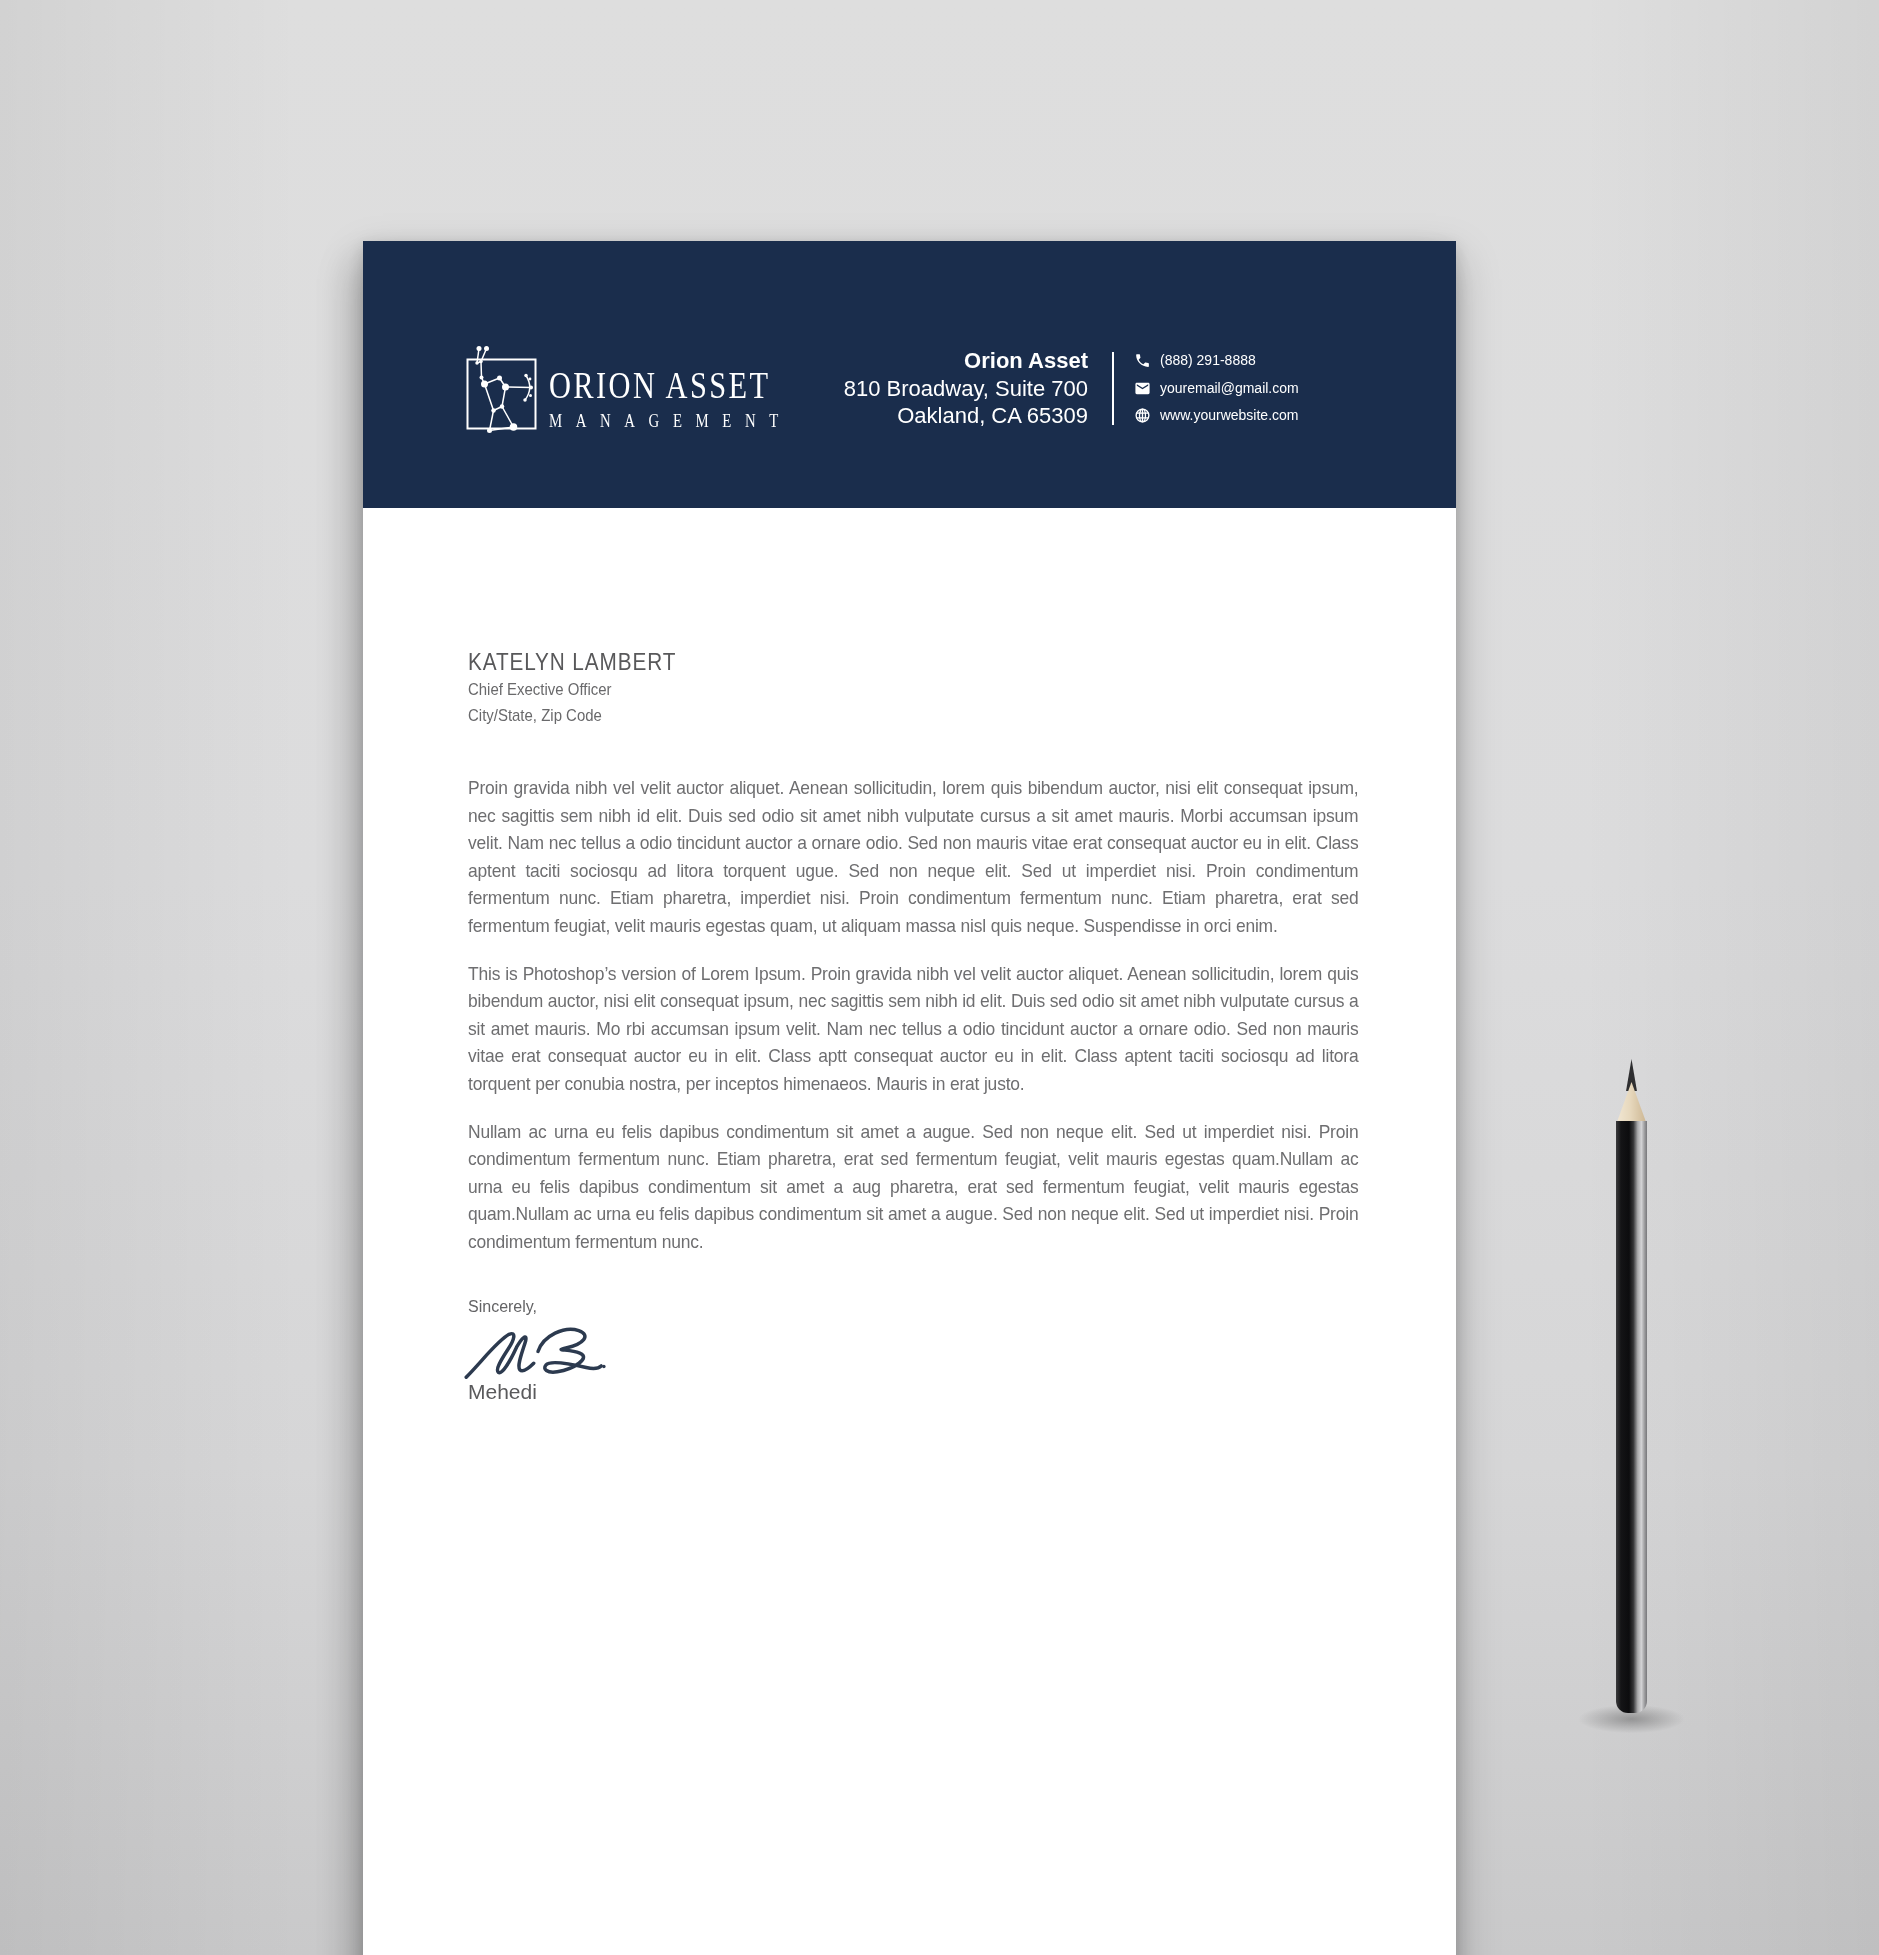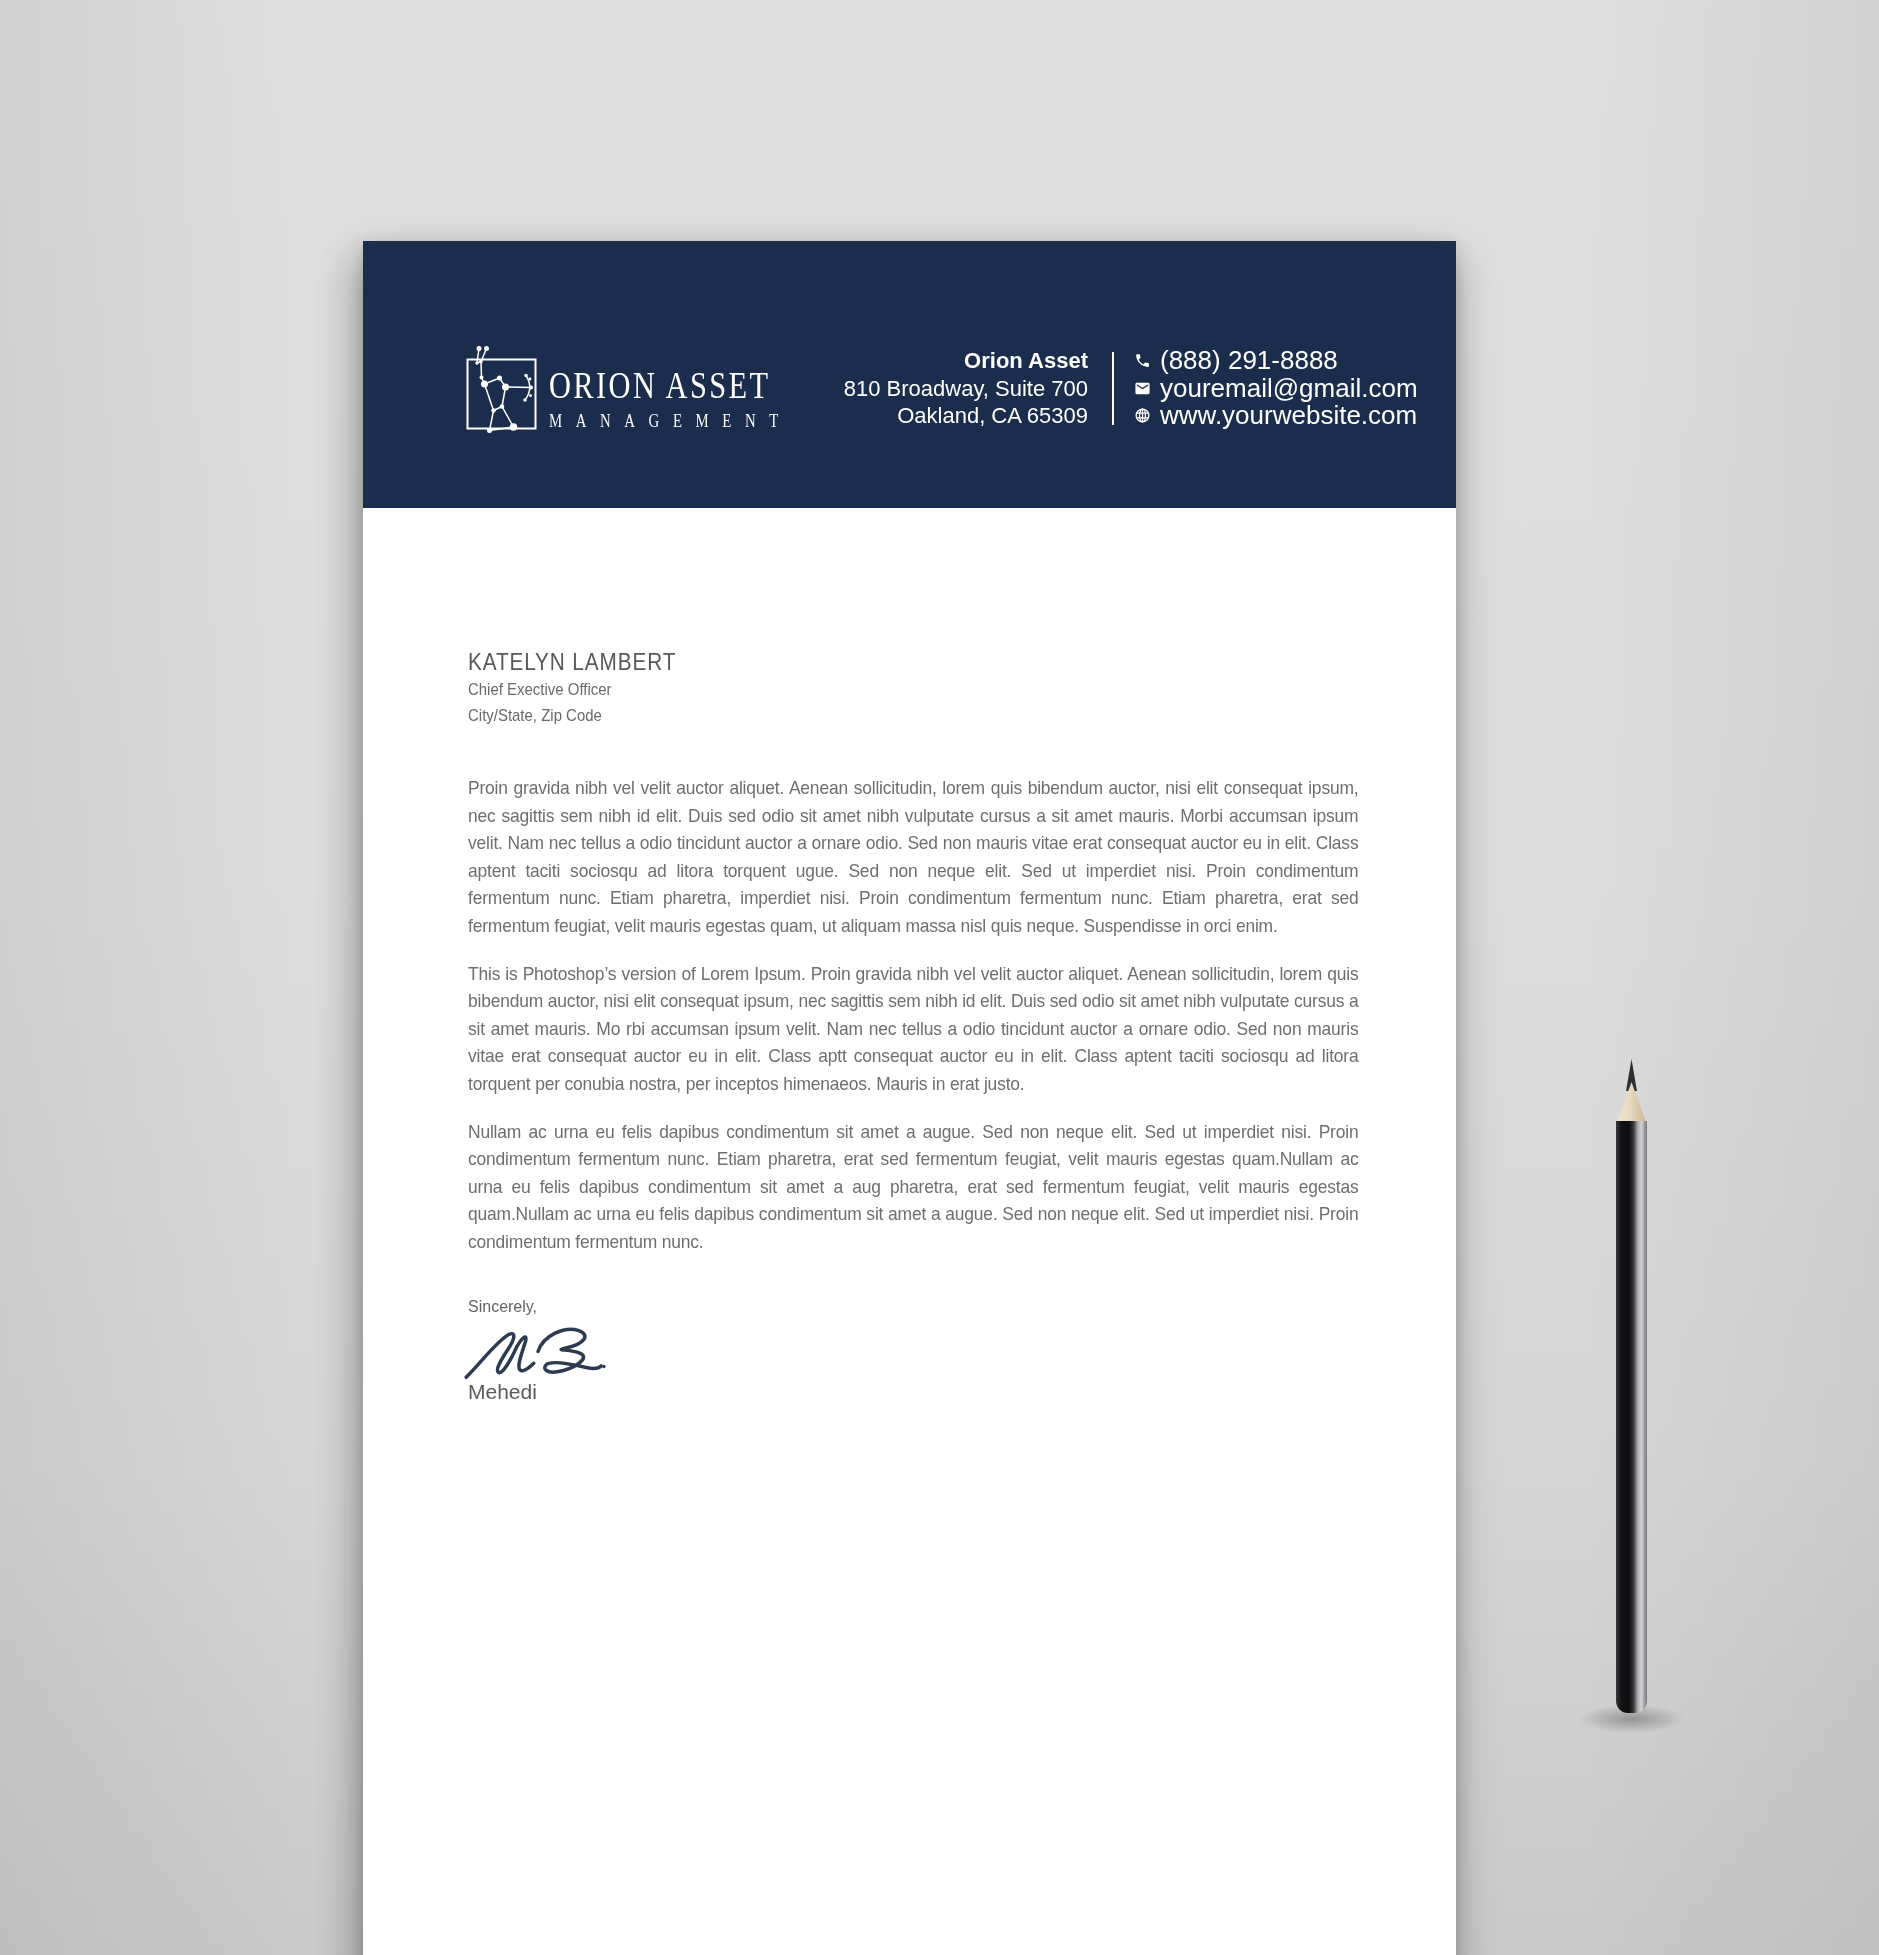--- a/index.html
+++ b/index.html
@@ -34,21 +34,21 @@
   .logo-subtitle{
     font-family:"Liberation Serif", serif;color:#ffffff;
     font-size:18.5px;line-height:23px;letter-spacing:17px;white-space:nowrap;margin-top:5px;font-weight:400;
   }
   .addr{
     position:absolute;right:368px;top:106px;text-align:right;color:#ffffff;
     font-size:22px;line-height:27.6px;font-weight:400;white-space:nowrap;
   }
   .addr .co{font-weight:bold;}
   .vline{position:absolute;left:749px;top:111px;width:2px;height:73px;background:#ffffff;}
-  .contact{position:absolute;left:771px;top:106px;color:#ffffff;font-size:26px;line-height:27.6px;}
+  .contact{position:absolute;left:771px;top:106px;color:#ffffff;font-size:14px;line-height:27.6px;}
   .c-row{display:flex;align-items:center;height:27.6px;white-space:nowrap;}
   .c-ic{width:17px;height:17px;margin-right:9px;flex:0 0 auto;}
   
   .recipient{position:absolute;left:105px;top:407px;color:#58585a;transform:scaleX(0.88);transform-origin:left top;}
   .r-name{font-size:23.6px;line-height:29px;letter-spacing:1px;white-space:nowrap;}
   .r-sub{font-size:17px;line-height:26px;color:#69696b;white-space:nowrap;}
   .letter-body{
     position:absolute;left:105px;top:533px;width:970px;
     transform:scaleX(0.918);transform-origin:left top;
     color:#6e6e70;font-size:19px;line-height:27.6px;letter-spacing:-0.2px;

